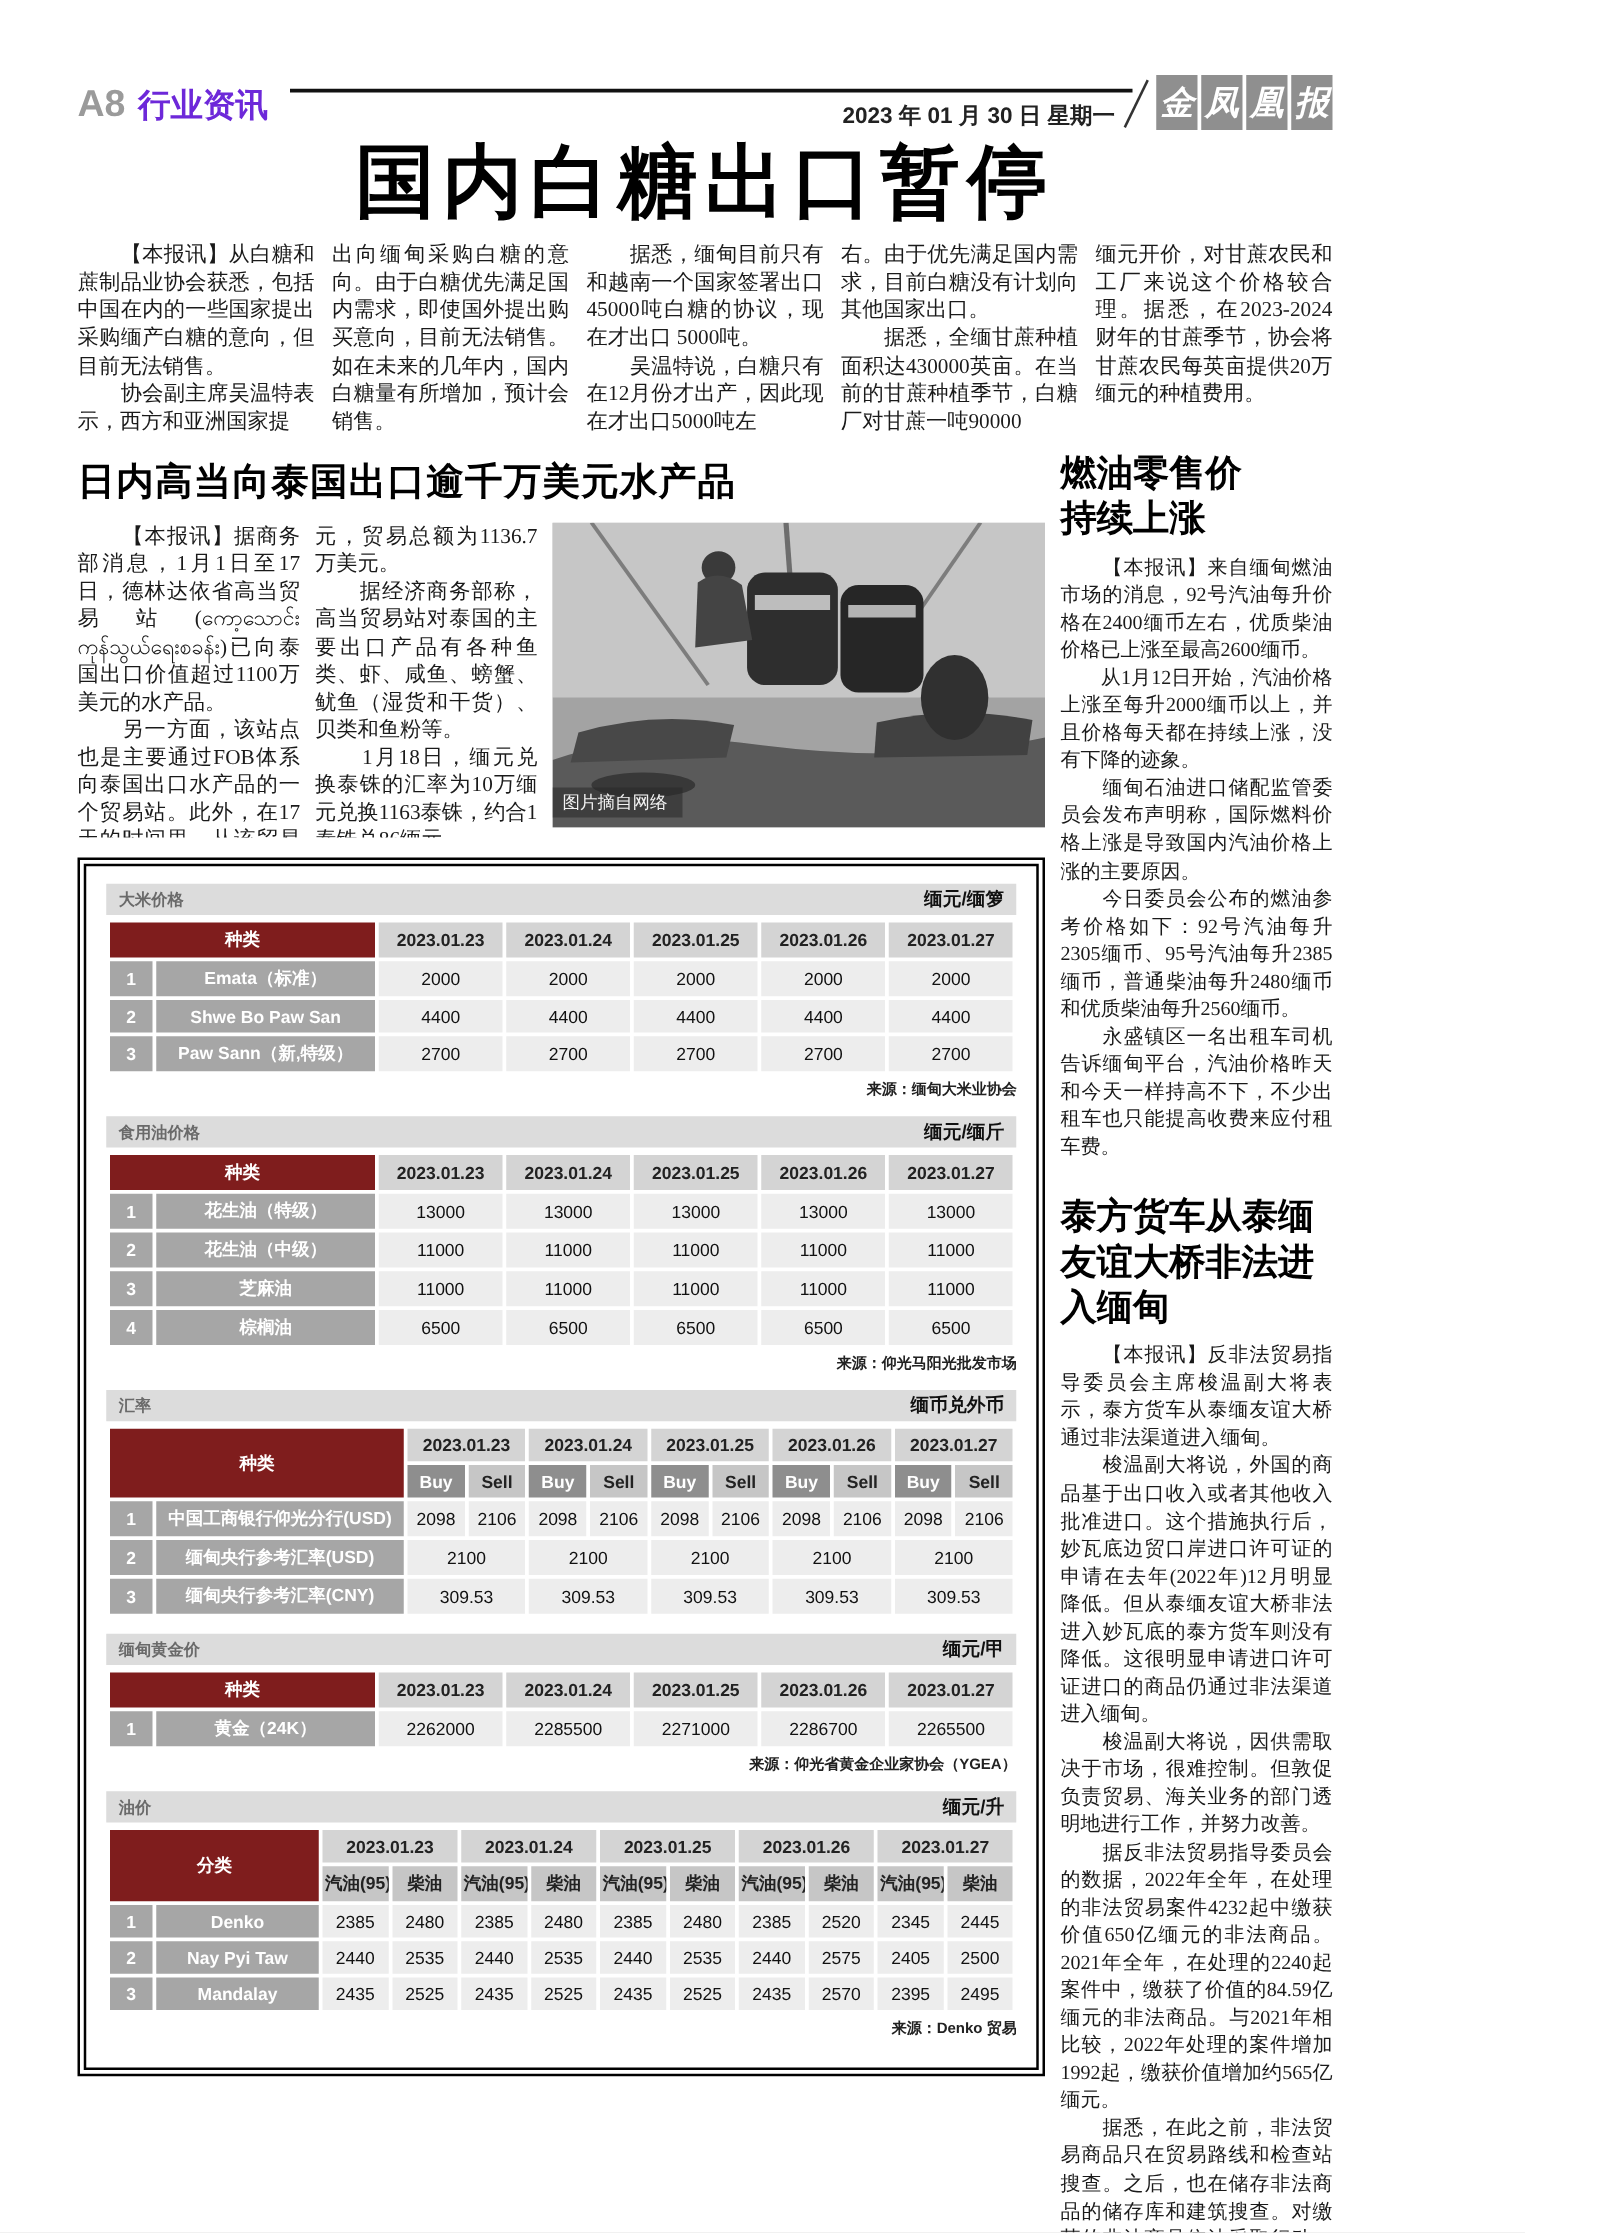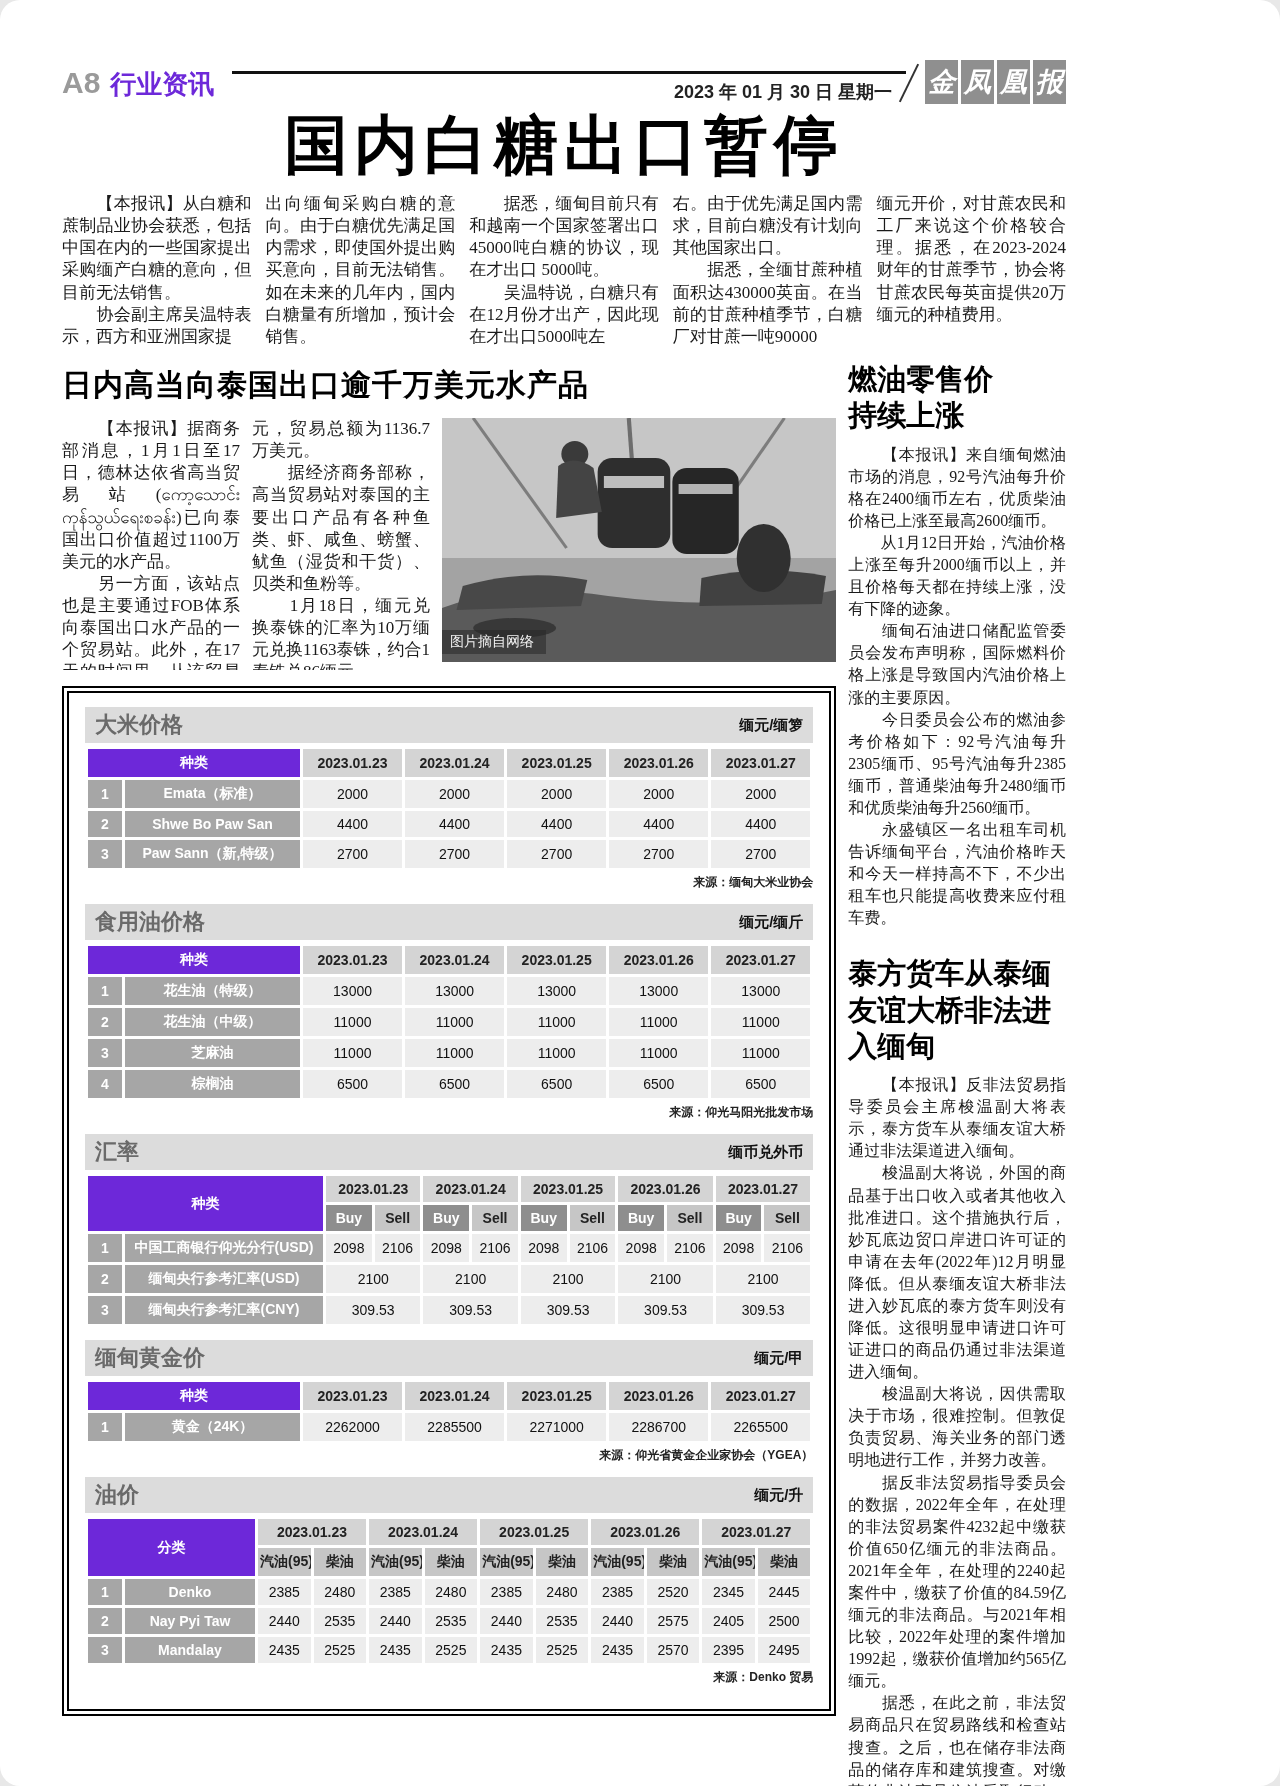--- a/index.html
+++ b/index.html
@@ -1,17 +1,17 @@
 <!DOCTYPE html>
 <html><head>
 <meta charset="utf-8">
 <style>
   html,body{margin:0;padding:0;background:#e8e8e8;}
   .page{position:relative;width:1280px;height:1786px;margin:0 auto;background:#ffffff;overflow:hidden;
-        font-family:"Liberation Serif","DejaVu Serif",serif;color:#1a1a1a;border-radius:20px;}
+        font-family:"Liberation Serif","DejaVu Serif",serif;color:#1a1a1a;}
   .content{position:absolute;left:62px;top:52px;width:1004px;}
 
   
   .masthead{display:flex;align-items:flex-end;height:52px;}
   .mast-left{white-space:nowrap;display:flex;align-items:baseline;gap:10px;padding-bottom:2px;}
   .pageno{font-family:"Liberation Sans","DejaVu Sans",sans-serif;font-size:30px;font-weight:bold;color:#9a9a9a;}
   .section{font-family:"Liberation Sans","DejaVu Sans",sans-serif;font-size:26px;font-weight:bold;color:#6d28d9;}
   .mast-mid{flex:1;margin-left:18px;}
   .mast-rule{height:3px;background:#111;margin-top:4px;}
   .mast-date{text-align:right;font-size:18px;font-weight:bold;padding:6px 14px 0 0;color:#222;
@@ -45,26 +45,26 @@
                  font-size:14px;padding:3px 12px 3px 8px;font-family:"Liberation Sans","DejaVu Sans",sans-serif;}
 
   .side-body .para{font-size:16px;line-height:1.38;}
   .side-article{margin-bottom:26px;}
 
   
   .table-box{margin-top:16px;border:7px double #000;padding:14px 16px 10px 16px;background:#fff;}
   .table-section{margin-bottom:13px;}
   .section-bar{display:flex;justify-content:space-between;align-items:center;background:#dcdcdc;
                padding:3px 10px;margin-bottom:3px;}
-  .section-title{font-family:"Liberation Sans","DejaVu Sans",sans-serif;font-weight:bold;font-size:22px;color:#6a6a6a;}
+  .section-title{font-family:"Liberation Sans","DejaVu Sans",sans-serif;font-weight:bold;font-size:13px;color:#6a6a6a;}
   .section-unit{font-family:"Liberation Sans","DejaVu Sans",sans-serif;font-weight:bold;font-size:15px;color:#111;}
   .ptable{width:100%;border-collapse:separate;border-spacing:3px;table-layout:fixed;
           font-family:"Liberation Sans","DejaVu Sans",sans-serif;}
   .ptable th,.ptable td{padding:5px 2px;text-align:center;font-size:14px;overflow:hidden;white-space:nowrap;}
-  .h-kind{background:#6d28d9;color:#fff;font-weight:bold;font-size:15px;}
+  .h-kind{background:#7f1d1d;color:#fff;font-weight:bold;font-size:15px;}
   .h-date{background:#d4d4d4;color:#222;font-weight:bold;}
   .h-sub{background:#c6c6c6;color:#222;font-weight:bold;}
   .h-sub.dark{background:#8e8e8e;color:#fff;}
   .c-no{background:#a6a6a6;color:#fff;font-weight:bold;}
   .c-label{background:#a6a6a6;color:#fff;font-weight:bold;text-align:left;padding-left:10px;font-size:13px;}
   .c-val{background:#ededed;color:#111;font-size:14px;}
   .source{text-align:right;font-size:12px;font-weight:bold;color:#222;margin-top:3px;
           font-family:"Liberation Sans","DejaVu Sans",sans-serif;}
 </style>
 </head>

